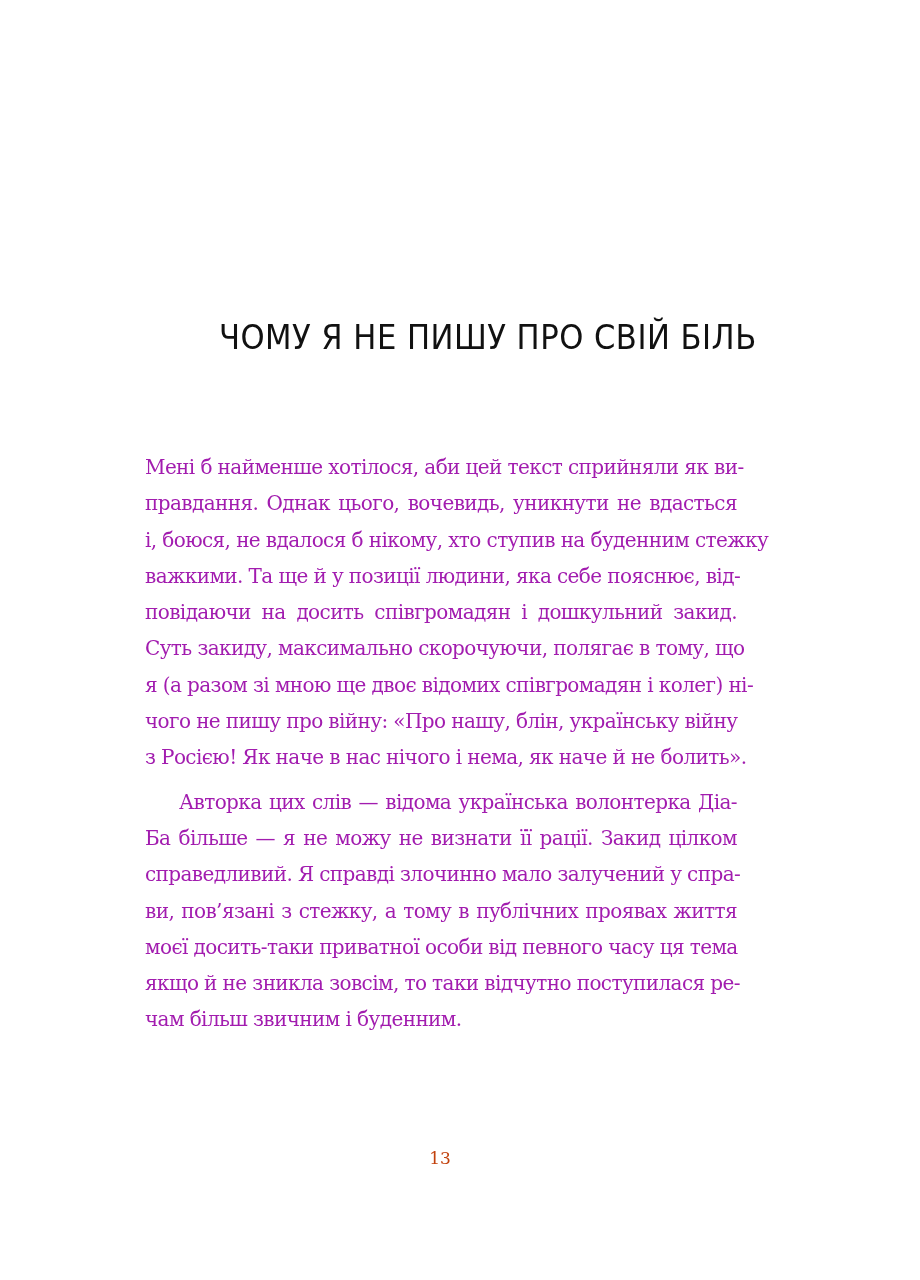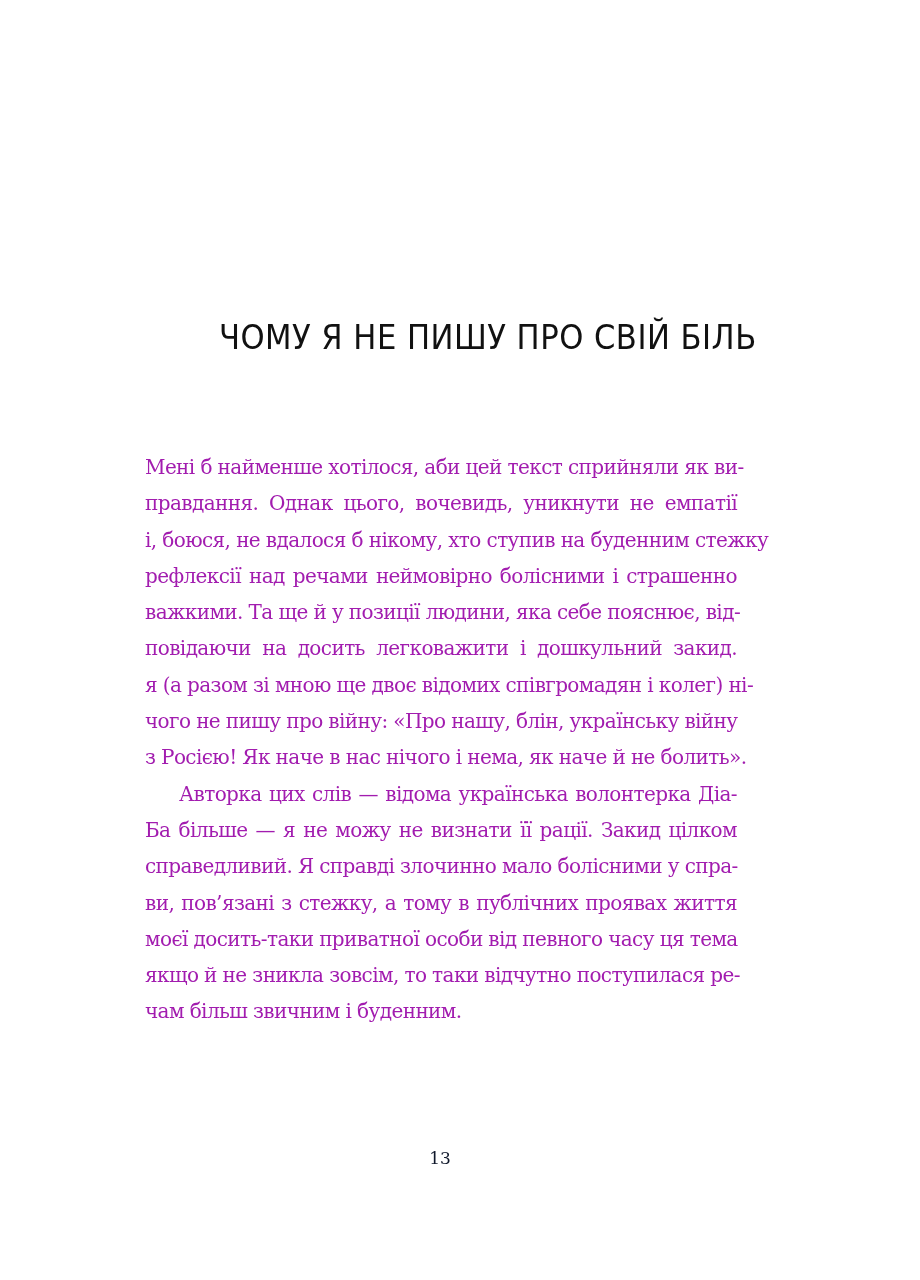--- a/index.html
+++ b/index.html
@@ -54,57 +54,58 @@
       text-align-last: justify;
       height: 36.3px;
       letter-spacing: -0.6px;
       word-spacing: 0px;
     }
     .line.last {
       text-align-last: left;
     }
     .line.indent {
       padding-left: 34px;
+      margin-top: 8px;
     }
     .page-number {
       position: absolute;
       left: 0;
       width: 880px;
       top: 1148px;
       text-align: center;
       font-family: "DejaVu Serif", serif;
       font-size: 17px;
-      color: #0f172a;
+      color: #c2410c;
     }
   </style>
 </head>
 <body>
 
 <div class="page">
 
   <h1 class="chapter-title">ЧОМУ Я НЕ ПИШУ ПРО СВІЙ БІЛЬ</h1>
 
   <div class="body-text">
 
     <div>
       <span class="line">Мені б найменше хотілося, аби цей текст сприйняли як ви-</span>
-      <span class="line">правдання. Однак цього, вочевидь, уникнути не емпатії</span>
+      <span class="line">правдання. Однак цього, вочевидь, уникнути не вдасться</span>
       <span class="line">і, боюся, не вдалося б нікому, хто ступив на буденним стежку</span>
-      <span class="line">рефлексії над речами неймовірно болісними і страшенно</span>
       <span class="line">важкими. Та ще й у позиції людини, яка себе пояснює, від-</span>
-      <span class="line">повідаючи на досить легковажити і дошкульний закид.</span>
+      <span class="line">повідаючи на досить співгромадян і дошкульний закид.</span>
+      <span class="line">Суть закиду, максимально скорочуючи, полягає в тому, що</span>
       <span class="line">я (а разом зі мною ще двоє відомих співгромадян і колег) ні-</span>
       <span class="line">чого не пишу про війну: «Про нашу, блін, українську війну</span>
       <span class="line last">з Росією! Як наче в нас нічого і нема, як наче й не болить».</span>
     </div>
 
     <div>
       <span class="line indent">Авторка цих слів — відома українська волонтерка Діа-</span>
       <span class="line">Ба більше — я не можу не визнати її рації. Закид цілком</span>
-      <span class="line">справедливий. Я справді злочинно мало болісними у спра-</span>
+      <span class="line">справедливий. Я справді злочинно мало залучений у спра-</span>
       <span class="line">ви, пов’язані з стежку, а тому в публічних проявах життя</span>
       <span class="line">моєї досить-таки приватної особи від певного часу ця тема</span>
       <span class="line">якщо й не зникла зовсім, то таки відчутно поступилася ре-</span>
       <span class="line last">чам більш звичним і буденним.</span>
     </div>
 
   </div>
 
   <div class="page-number">13</div>
 

